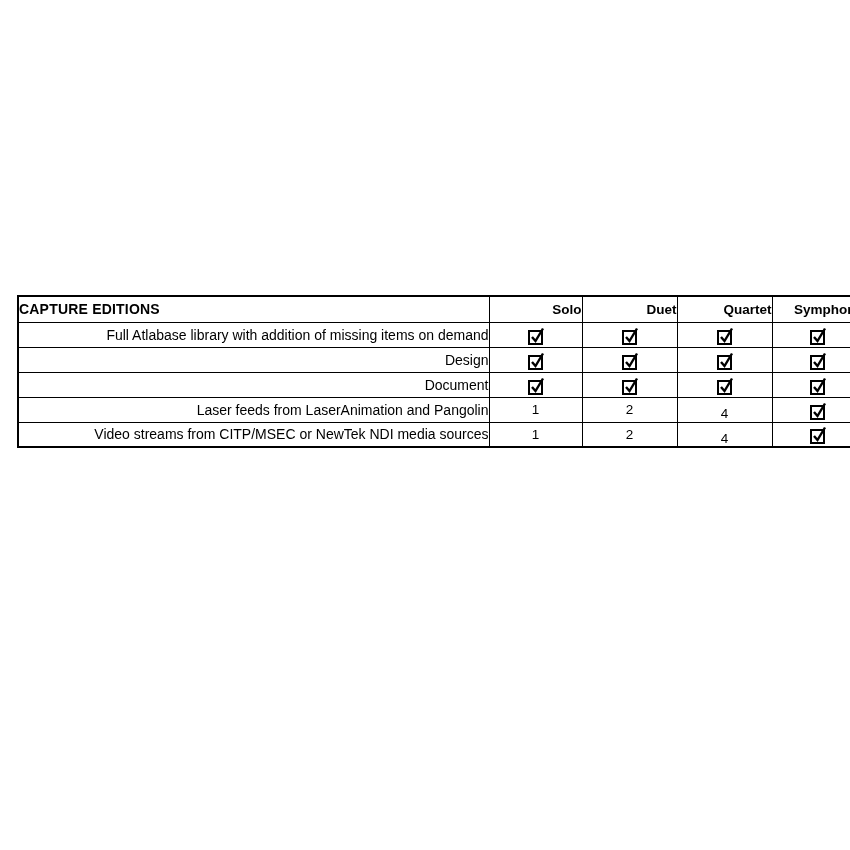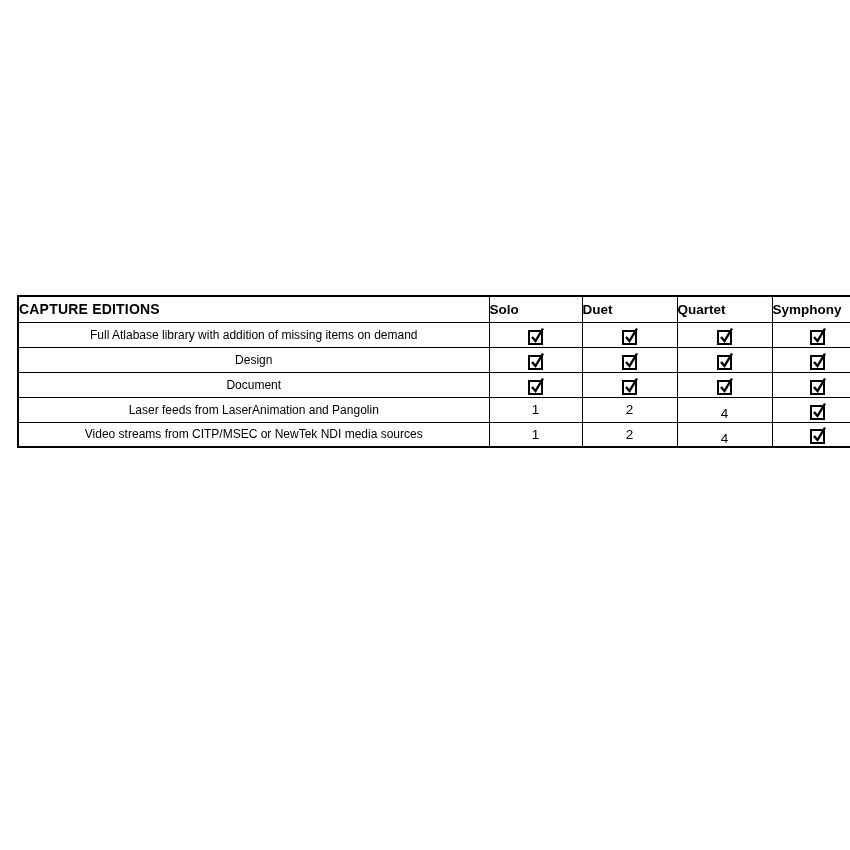--- a/index.html
+++ b/index.html
@@ -47,28 +47,28 @@
   tbody tr { height: 25px; }
 
   th.title {
     text-align: left;
     padding-left: 4px;
     font-size: 14px;
     font-weight: bold;
     letter-spacing: 0.2px;
   }
   th.colhead {
-    text-align: left;
+    text-align: right;
     font-size: 13.5px;
     font-weight: bold;
   }
   td.feature {
-    text-align: center;
+    text-align: right;
     padding-left: 4px;
-    font-size: 12px;
+    font-size: 14px;
   }
   td.val {
     text-align: center;
     font-size: 13.5px;
   }
   td.val.low {
     padding-top: 8px; 
   }
   svg.check {
     display: block;

